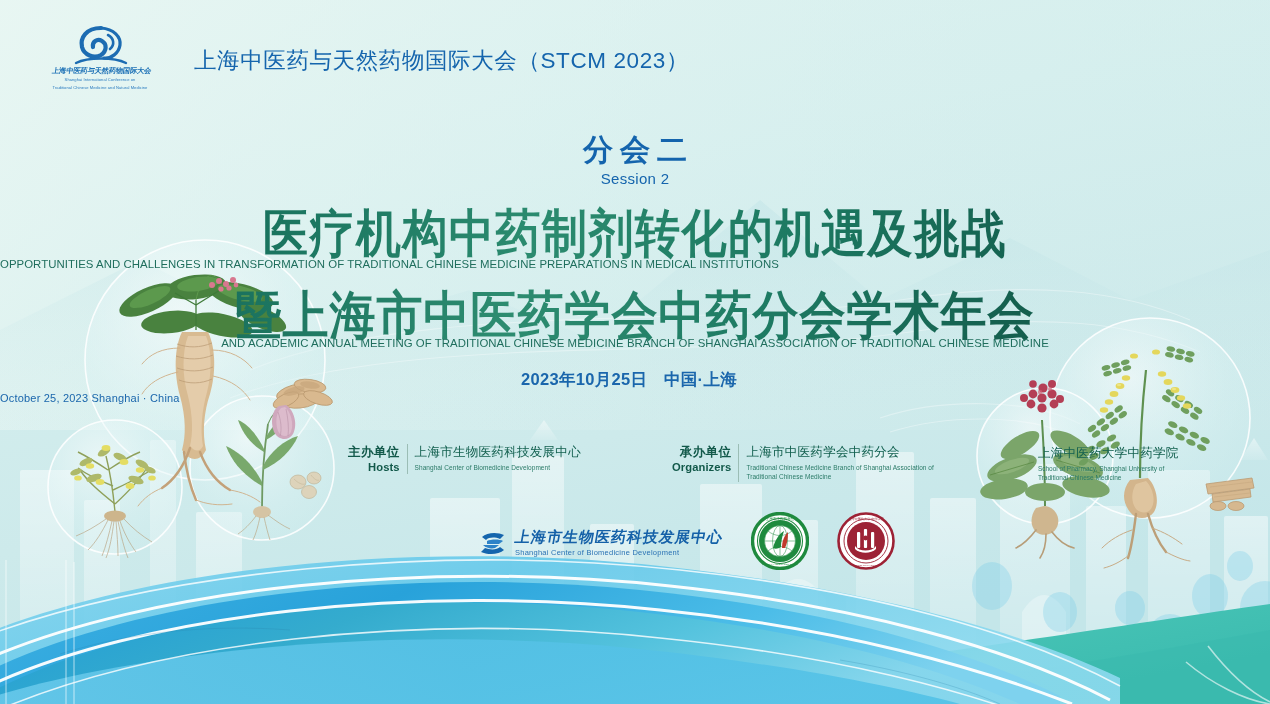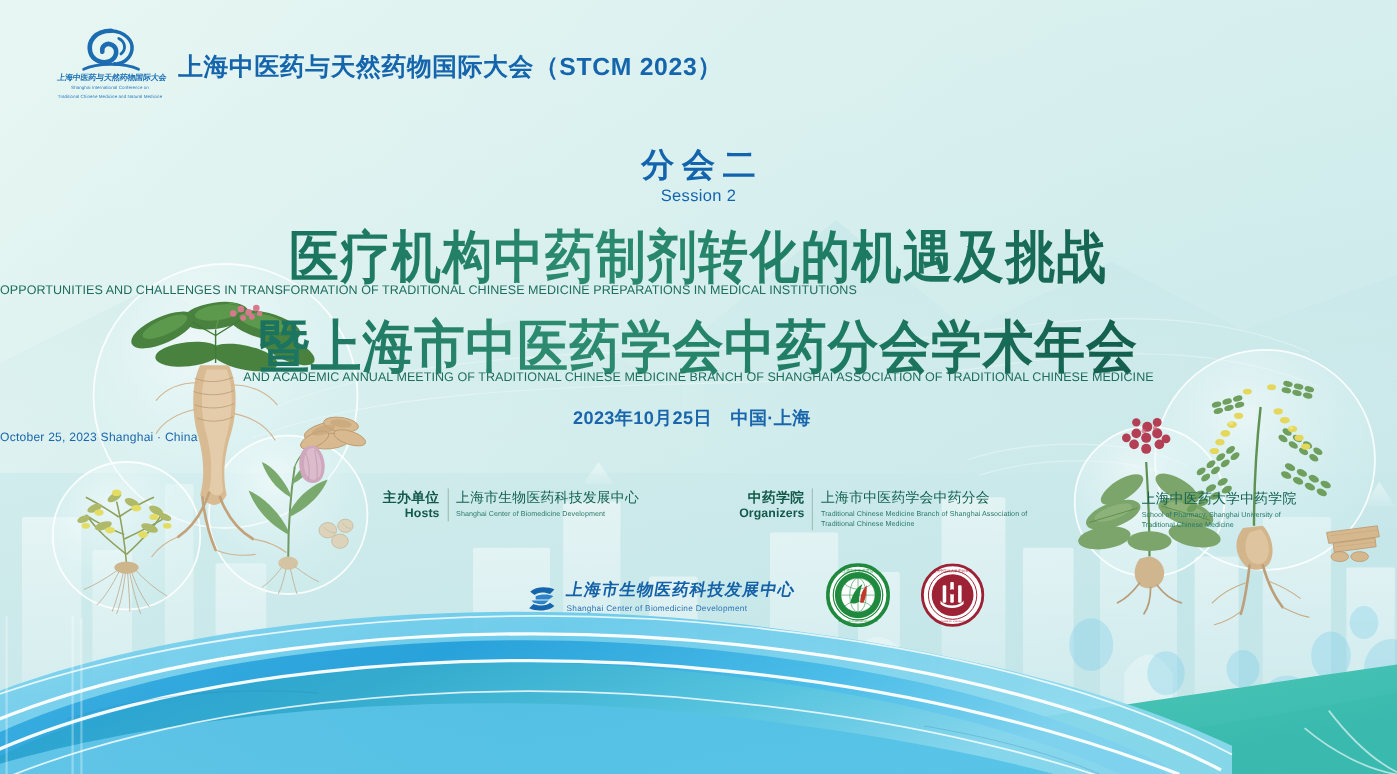--- a/index.html
+++ b/index.html
@@ -40,23 +40,24 @@
   .conf-logo .en1, .conf-logo .en2 {
     position: absolute; left: 0; width: 96px;
     text-align: center; color: #2b7cc0;
     font-size: 4.1px; letter-spacing: 0.05px; white-space: nowrap;
   }
   .conf-logo .en1 { top: 55px; }
   .conf-logo .en2 { top: 63px; }
 
   .header-texts { padding-top: 4px; }
   .header-cn {
-    font-size: 22.5px; font-weight: bold; color: #1565ad;
+    font-size: 22.5px; font-weight: normal; color: #1565ad;
     letter-spacing: 0.6px; line-height: 1.05;
     white-space: nowrap;
+    margin-left: 32px;
   }
   .header-en {
     font-size: 8.2px; color: #2e7bbd; letter-spacing: 0.52px;
     margin-top: 3px; white-space: nowrap;
   }
 
   
   .session-cn {
     position: absolute; left: 0; right: 0; top: 130px;
     text-align: center;
@@ -710,21 +711,21 @@
       <div class="org-body">
         <div class="cn">上海市生物医药科技发展中心</div>
         <div class="en">Shanghai Center of Biomedicine Development</div>
       </div>
     </div>
 
     <div class="org-gap-a"></div>
 
     <div class="org-block">
       <div class="org-labels">
-        <div class="cn">中药学院</div>
+        <div class="cn">承办单位</div>
         <div class="en">Organizers</div>
       </div>
       <div class="org-divider"></div>
       <div class="org-body">
         <div class="cn">上海市中医药学会中药分会</div>
         <div class="en">Traditional Chinese Medicine Branch of Shanghai Association of</div>
         <div class="en" style="margin-top:0">Traditional Chinese Medicine</div>
       </div>
     </div>
 

